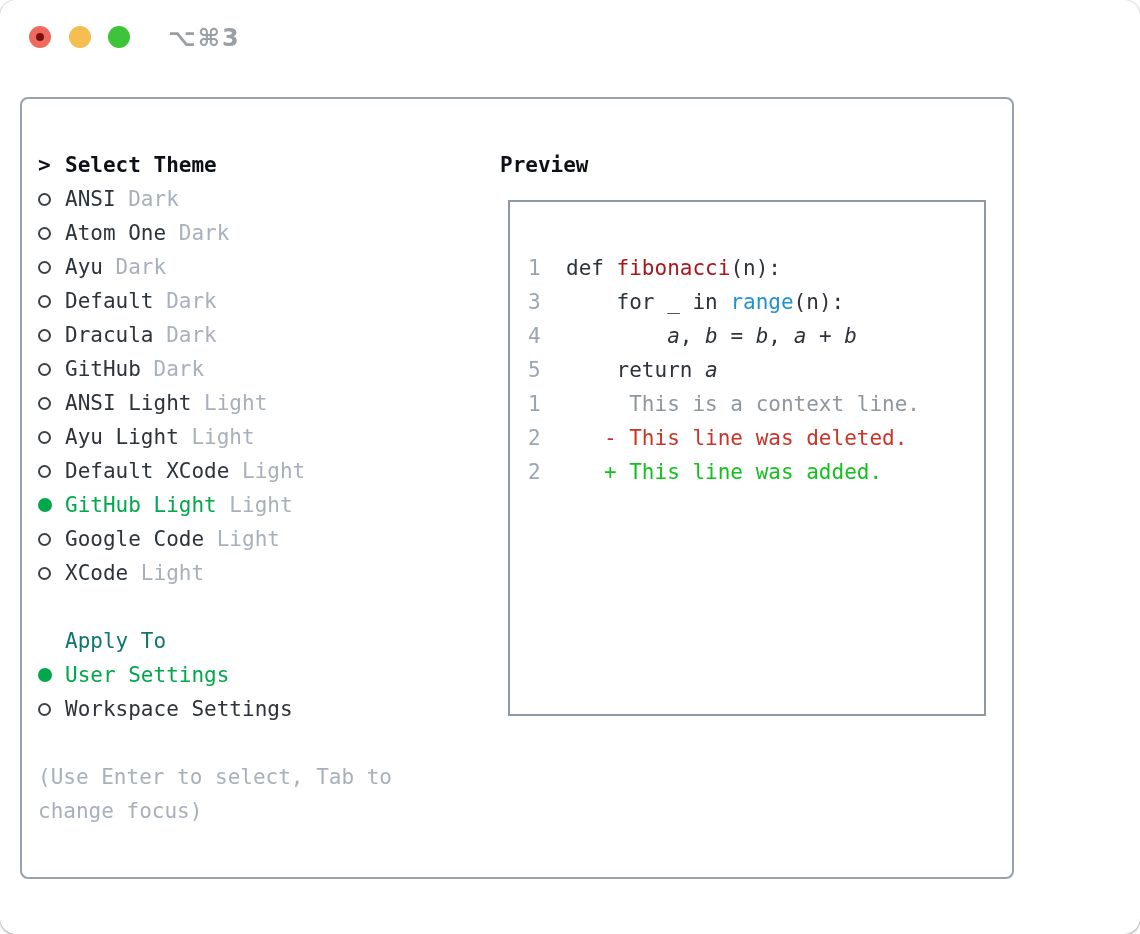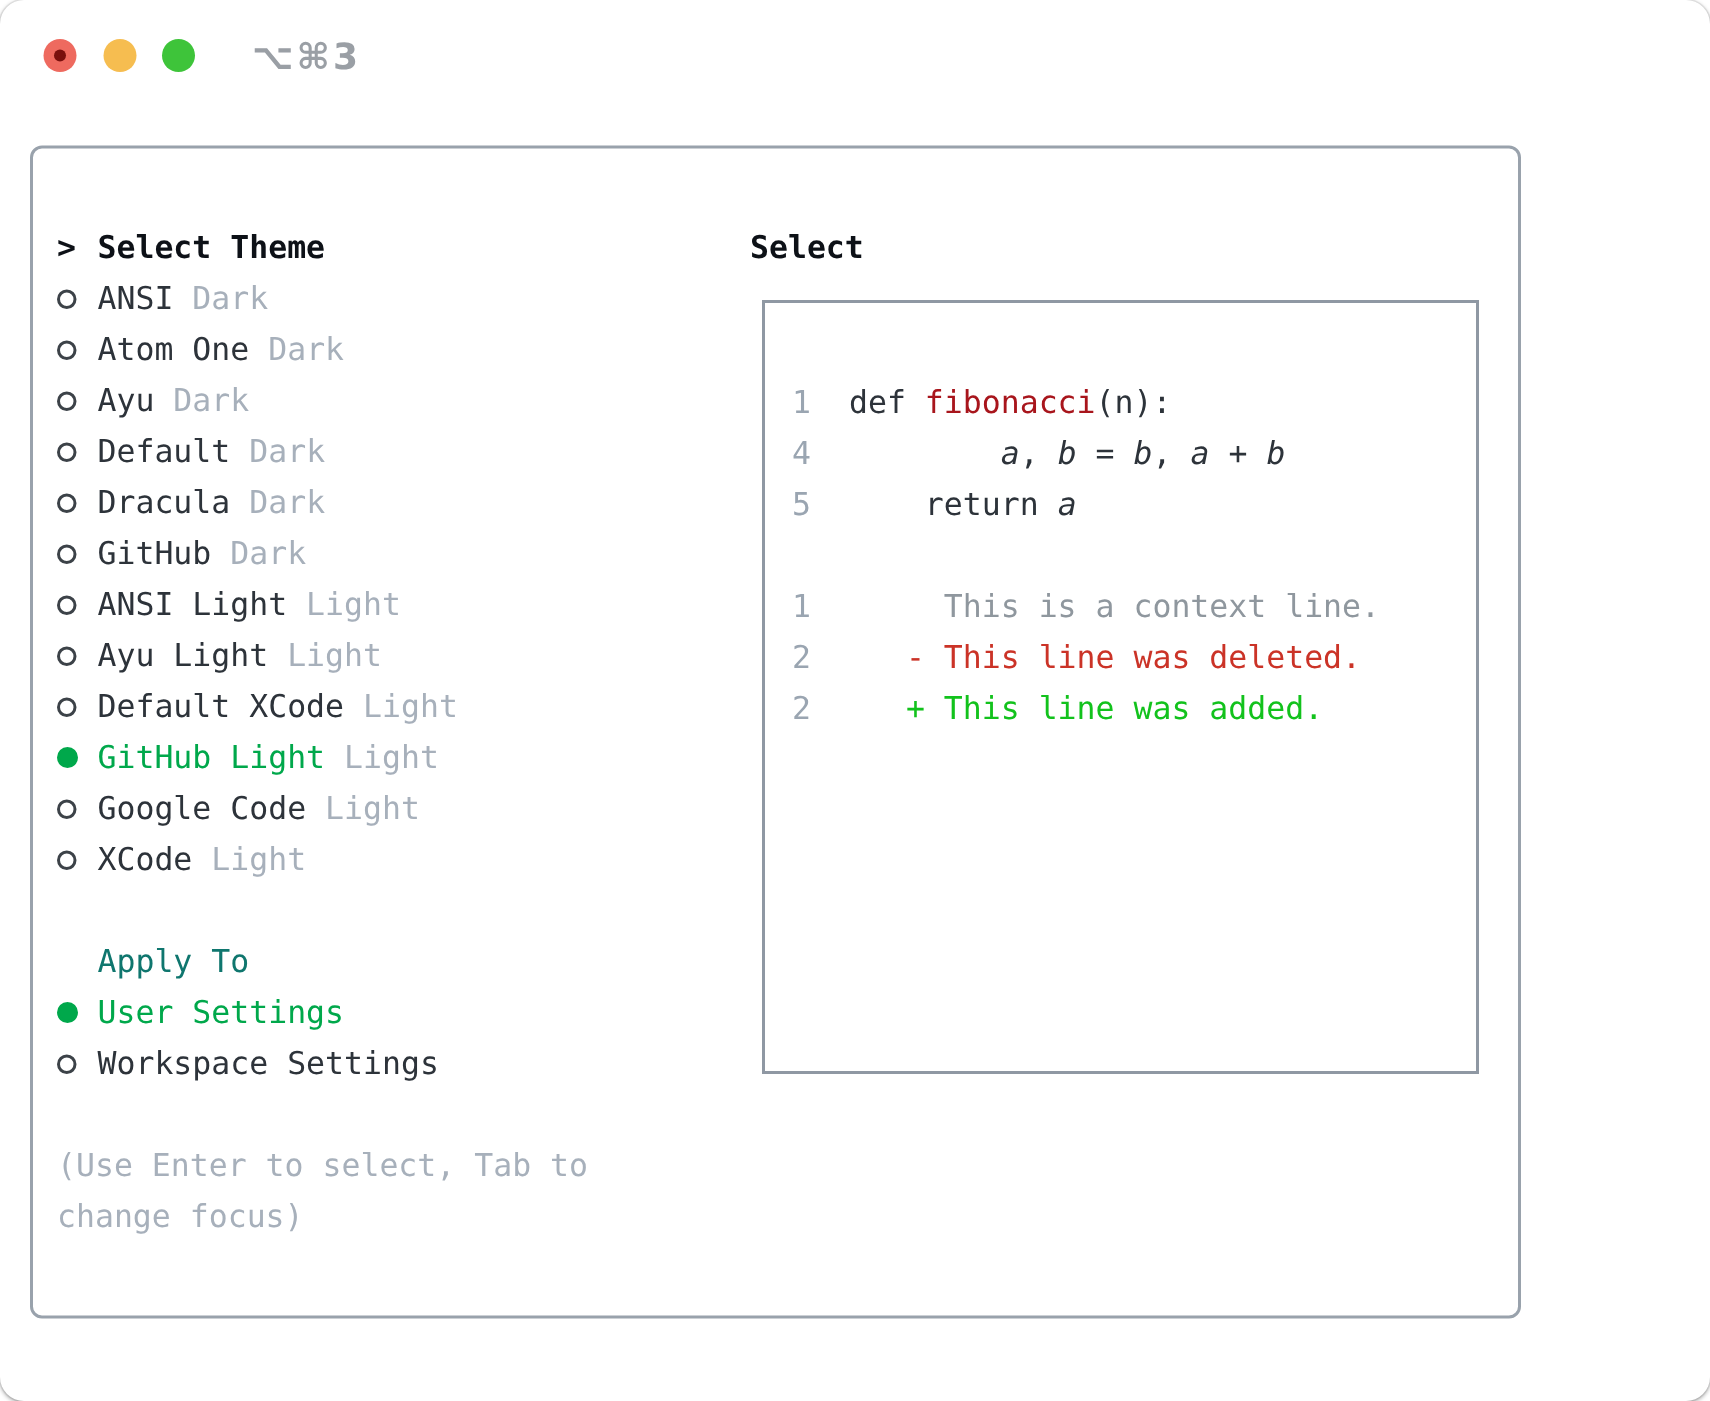--- a/index.html
+++ b/index.html
@@ -50,21 +50,21 @@
     padding:49px 0 0 18px;overflow:hidden;
   }
   .cline{height:34px;line-height:34px;font-size:21px;white-space:pre;}
   .g{display:inline-block;width:38px;color:var(--linenum);}
   .tok-kw{color:var(--plain);}
   .tok-pl{color:var(--plain);}
   .tok-fn{color:var(--fnred);}
   .tok-num{color:var(--teal);}
   .tok-builtin{color:var(--builtin);}
   .tok-var{color:var(--plain);font-style:italic;}
-  .diff-block{margin-top:34px;}
+  .diff-block{}
   .d-ctx{color:var(--ctx);}
   .d-del{color:var(--del);}
   .d-add{color:var(--add);}
 </style>
 </head>
 <body>
 
 <div class="window">
   <div class="titlebar">
     <div class="traffic red"></div>
@@ -98,24 +98,25 @@
       </div>
       <div id="apply-items">
           <div class="row"><span class="marker"><span class="circle sel"></span></span><span class="t-name sel">User Settings</span></div>
           <div class="row"><span class="marker"><span class="circle"></span></span><span class="t-name">Workspace Settings</span></div>
         </div>
       <div class="row"></div>
       <div class="row hint">(Use Enter to select, Tab to</div>
       <div class="row hint">change focus)</div>
     </div>
 
-    <div class="preview-title">Select</div>
+    <div class="preview-title">Preview</div>
     <div class="preview-box">
       <div id="code-lines">
           <div class="cline"><span class="g">1</span><span class="tok-kw">def </span><span class="tok-fn">fibonacci</span><span class="tok-pl">(n):</span></div>
+          <div class="cline"><span class="g">3</span><span class="tok-pl">    </span><span class="tok-kw">for </span><span class="tok-pl">_ </span><span class="tok-kw">in </span><span class="tok-builtin">range</span><span class="tok-pl">(n):</span></div>
           <div class="cline"><span class="g">4</span><span class="tok-pl">        </span><span class="tok-var">a</span><span class="tok-pl">, </span><span class="tok-var">b</span><span class="tok-pl"> = </span><span class="tok-var">b</span><span class="tok-pl">, </span><span class="tok-var">a</span><span class="tok-pl"> + </span><span class="tok-var">b</span></div>
           <div class="cline"><span class="g">5</span><span class="tok-pl">    </span><span class="tok-kw">return </span><span class="tok-var">a</span></div>
         </div>
       <div class="diff-block" id="diff-lines">
           <div class="cline"><span class="g">1</span><span class="d-ctx">     This is a context line.</span></div>
           <div class="cline"><span class="g">2</span><span class="d-del">   - This line was deleted.</span></div>
           <div class="cline"><span class="g">2</span><span class="d-add">   + This line was added.</span></div>
         </div>
     </div>
   </div>

